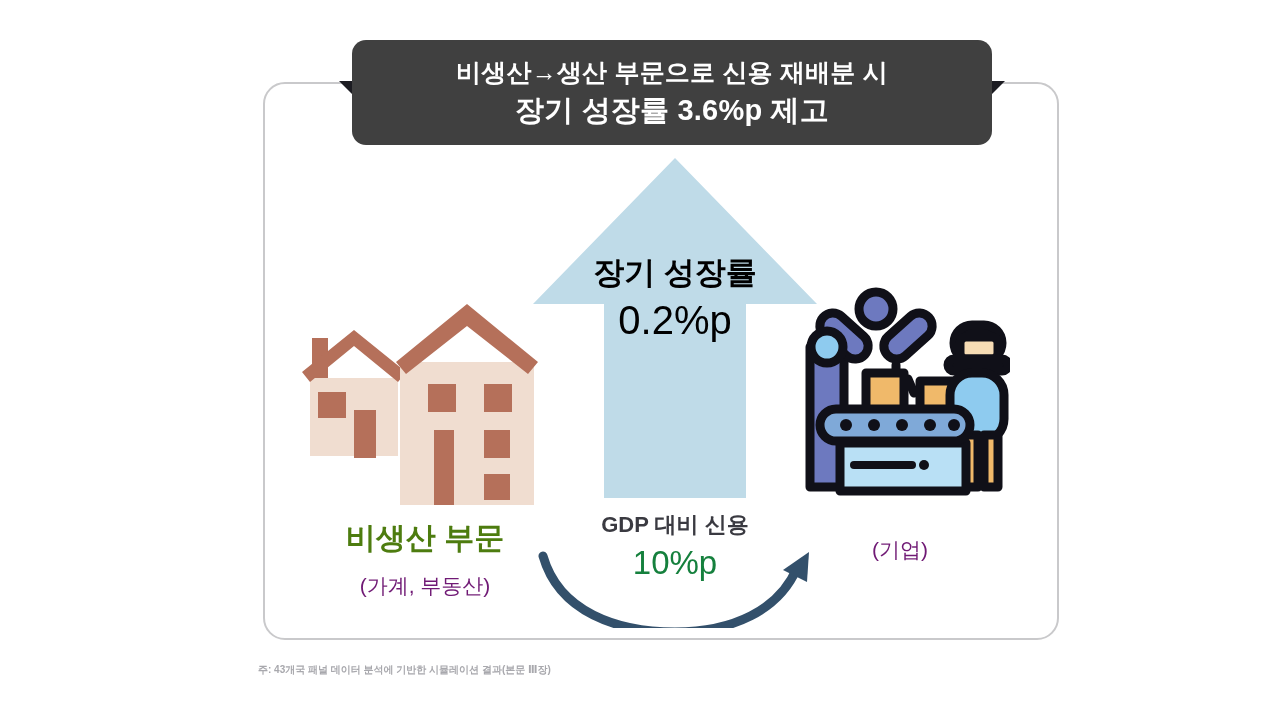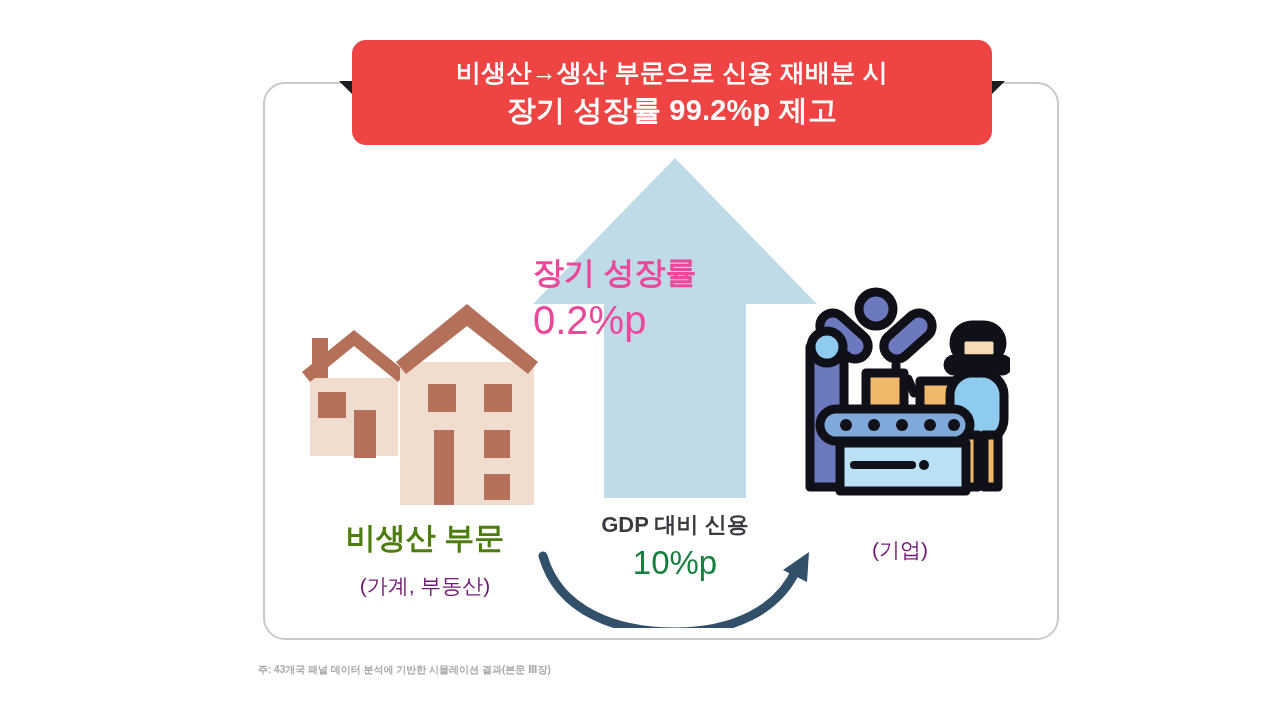--- a/index.html
+++ b/index.html
@@ -38,21 +38,21 @@
   #ribbon-wrap {
     position: absolute;
     left: 352px;
     top: 40px;
     width: 640px;
     height: 105px;
   }
   #ribbon {
     position: absolute;
     inset: 0;
-    background: #ef4444;
+    background: #404040;
     border-radius: 14px;
     display: flex;
     flex-direction: column;
     align-items: center;
     justify-content: center;
     gap: 4px;
     z-index: 3;
   }
   .ribbon-line {
     color: #ffffff;
@@ -90,23 +90,23 @@
     top: 158px;
     width: 284px;
     height: 340px;
     z-index: 1;
   }
   #arrow-text {
     position: absolute;
     left: 533px;
     top: 252px;
     width: 284px;
-    text-align: left;
+    text-align: center;
     z-index: 2;
-    color: #ec4899;
+    color: #000000;
     pointer-events: none;
   }
   #arrow-text .at1 { font-size: 31px; font-weight: 700; line-height: 1.35; }
   #arrow-text .at2 { font-size: 40px; font-weight: 400; line-height: 1.3; }
 
   
   #houses {
     position: absolute;
     left: 288px;
     top: 300px;
@@ -256,21 +256,21 @@
       <circle cx="136" cy="180" r="5"></circle>
       <rect x="62" y="176" width="66" height="8" rx="4"></rect>
     </g>
   </svg>
 
   <div id="ribbon-wrap">
     <span class="ribbon-tail left"></span>
     <span class="ribbon-tail right"></span>
     <div id="ribbon">
       <div class="ribbon-line l1">비생산→생산 부문으로 신용 재배분 시</div>
-      <div class="ribbon-line l2">장기 성장률 99.2%p 제고</div>
+      <div class="ribbon-line l2">장기 성장률 3.6%p 제고</div>
     </div>
   </div>
 
   <svg id="curve" viewBox="0 0 300 80" aria-hidden="true">
     <path d="M18 8 C 34 64, 92 84, 150 84 C 208 84, 254 62, 272 20" fill="none" stroke="#33506b" stroke-width="9" stroke-linecap="round"></path>
     <polygon points="284,4 258,22 282,34" fill="#33506b"></polygon>
   </svg>
 
   <div id="center-metric">
     <span class="cm1">GDP 대비 신용</span>

